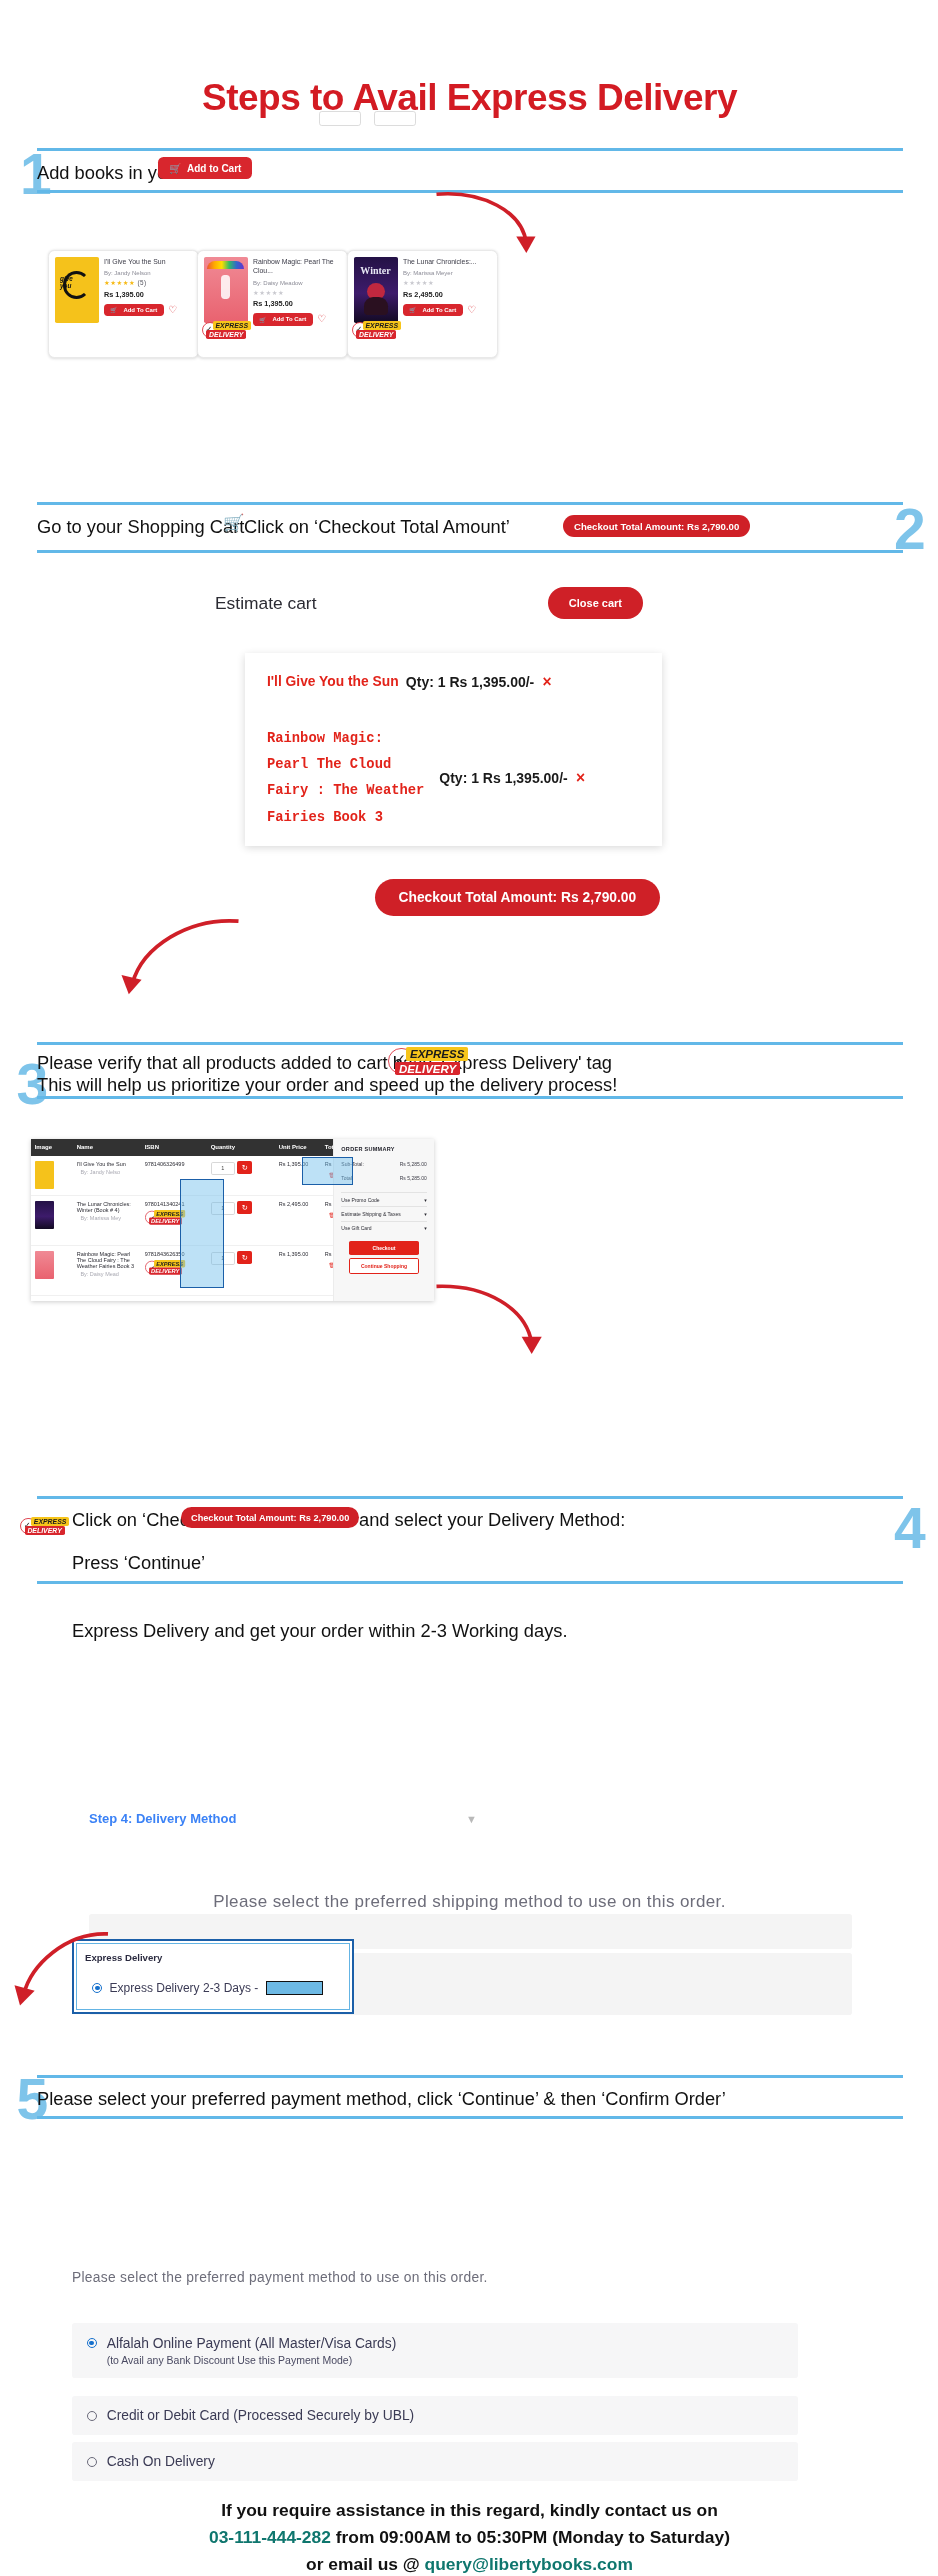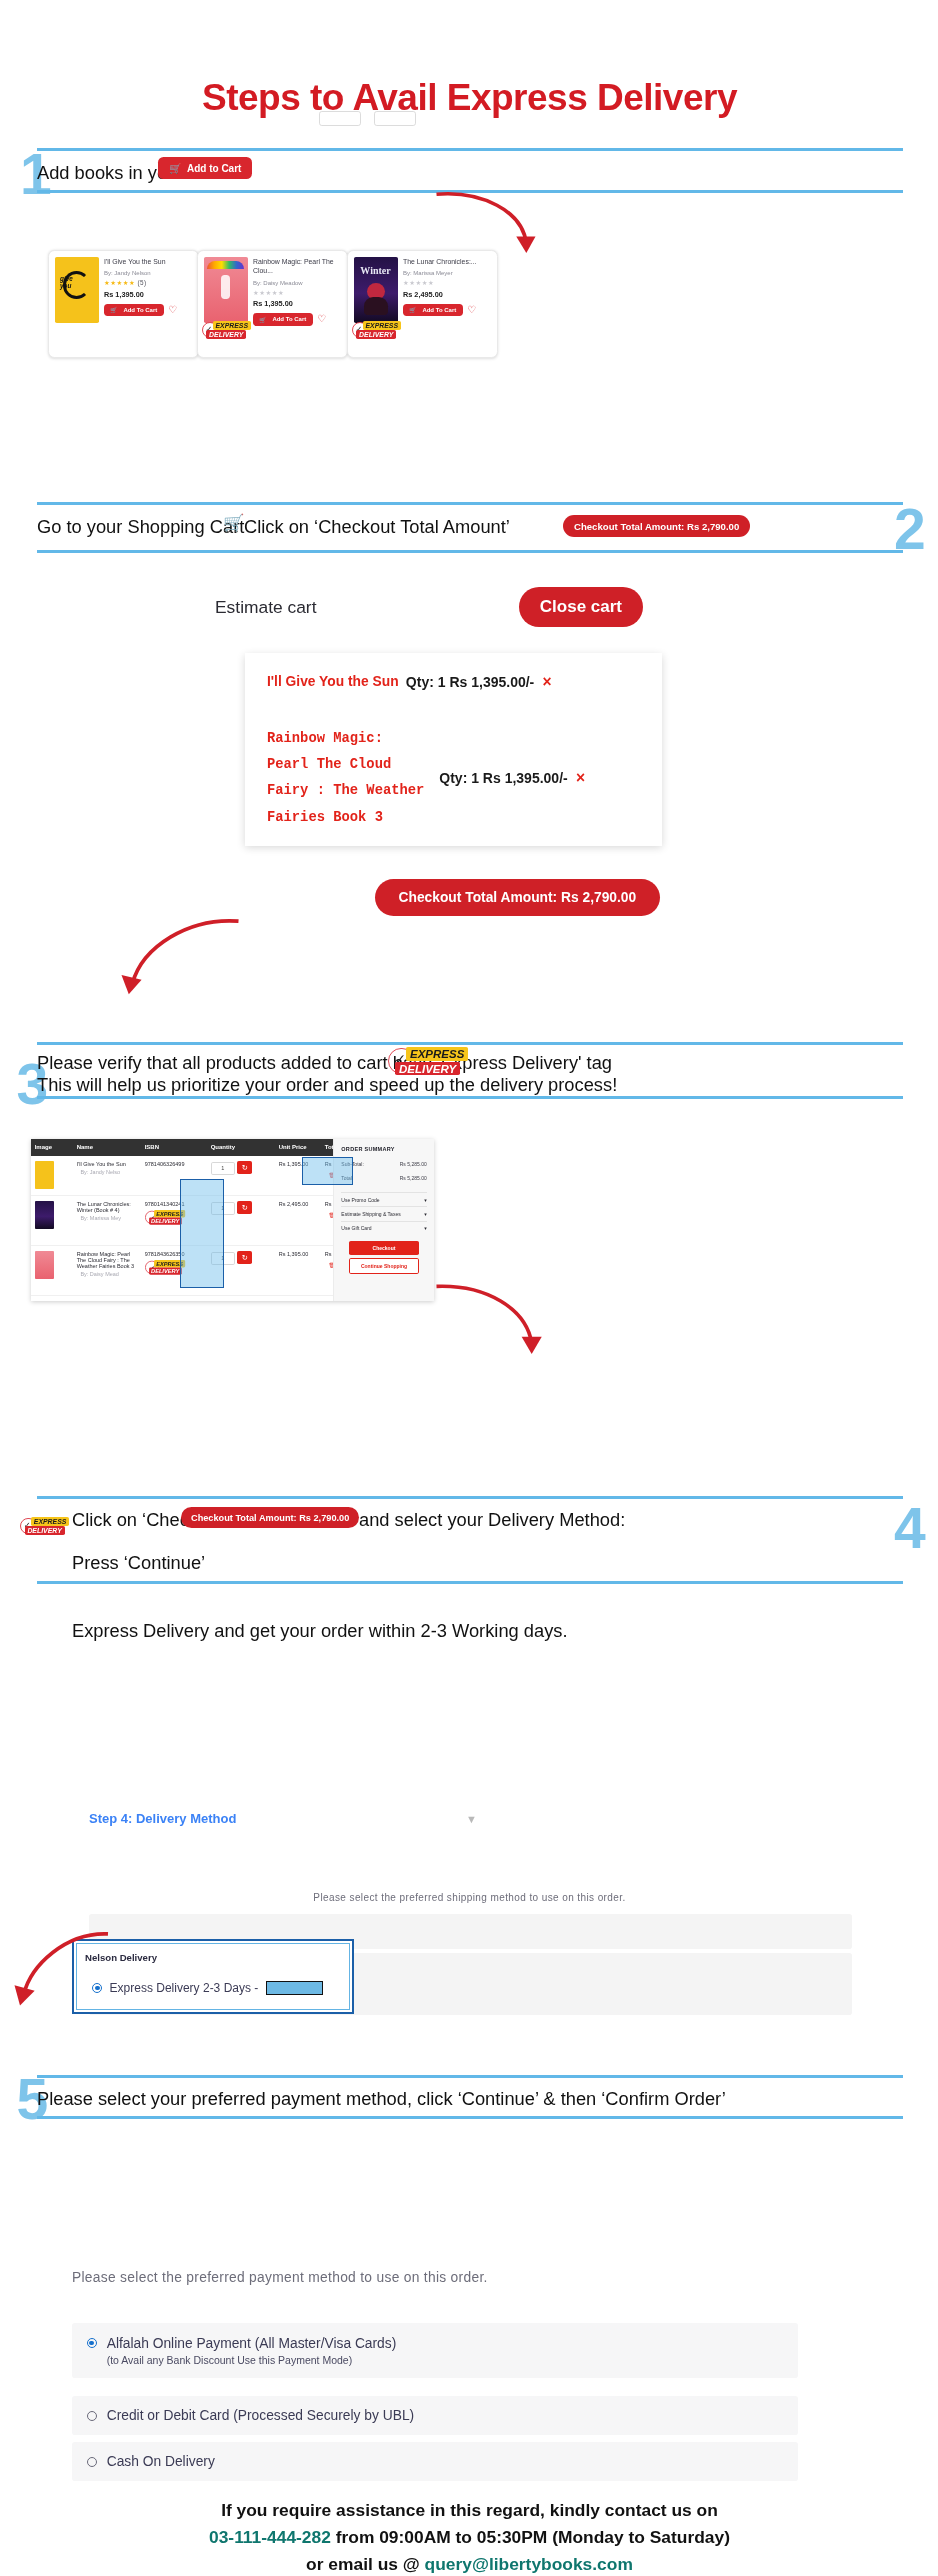--- a/index.html
+++ b/index.html
@@ -82,21 +82,21 @@
   .exp-badge.lg .e1{ left:18.3px; top:0; font-size:11.5px; padding:0.9px 3.7px;}
   .exp-badge.lg .e2{ left:7.3px; top:14.7px; font-size:11.5px; padding:0.9px 3.7px;}
 
   
   .arrow{ position:absolute; }
 
   
   .cartpanel{ position:absolute; left:195px; top:587px; width:468px; }
   .cart-head{ display:flex; align-items:center; justify-content:space-between; padding:0 20px;}
   .cart-title{ font-size:17.4px; color:#2b2b33;}
-  .cart-close{ font-size:17px; padding:10px 21px;}
+  .cart-close{ font-size:11px; padding:10px 21px;}
   .cart-body{ position:absolute; left:50px; top:66px; width:417px; background:#fff;
       box-shadow:0 1.8px 8.3px rgba(0,0,0,.16); }
   .cart-row{ display:flex; align-items:center; padding:15.6px 22px; min-height:57px;}
   .cart-name{ color:#e2231a; font-weight:bold; font-size:13.8px; line-height:1.9;}
   .cart-qty{ font-weight:bold; font-size:14px; color:#1a1a1a; margin-left:7.3px; white-space:nowrap;}
   .cart-x{ color:#e2231a; font-size:15.6px; font-weight:bold; margin-left:8.3px;}
   .checkout-pill{ position:absolute; right:2.8px; top:292px; font-size:13.8px; padding:11px 24px;}
 
   
   .shot3{ position:absolute; left:31px; top:1139px; width:403px; height:162px; background:#fff;
@@ -120,21 +120,21 @@
      border-top:0.9px solid #e3e3e3; padding:3.7px 0;}
   .sum-btn{ display:block; width:70px; margin:6.4px auto 0; text-align:center; background:#e2231a; color:#fff;
      font-size:5px; font-weight:bold; border-radius:1.8px; padding:3.7px 0;}
   .sum-btn2{ background:#fff; color:#e2231a; border:0.9px solid #e2231a; margin-top:3.7px;}
   .hl-blue{ position:absolute; border:1.8px solid #1b5fa8; background:rgba(109,188,235,.45); }
 
   
   .dm-title{ position:absolute; left:89px; top:1811px; font-size:13px; font-weight:bold; color:#3b82f6;text-align:right;}
   .dm-caret{ position:absolute; left:466px; top:1813px; color:#b9b9b9; font-size:11px;}
   .dm-note{ position:absolute; left:0; width:939px; text-align:center; top:1892px;
-     font-size:10px; color:#6d6d7a; letter-spacing:0.4px;}
+     font-size:17px; color:#6d6d7a; letter-spacing:0.4px;}
   .ghost{ position:absolute; background:#f4f4f4; border-radius:2.8px;}
   .exp-box{ position:absolute; left:72px; top:1939px; width:282px; height:75px;
      border:2.8px solid #1b5fa8; background:#fff; }
   .exp-box .inner{ position:absolute; inset:1.8px; border:1.8px solid #64b4e4;}
   .exp-box .lbl{ position:absolute; left:11px; top:11px; font-size:9.6px; font-weight:bold; color:#2b2b40;}
   .exp-opt{ position:absolute; left:18.3px; top:40px; display:flex; align-items:center; gap:7.3px;
      font-size:12px; color:#3b3b55;}
   .radio{ width:10px; height:10px; border-radius:50%; border:1.4px solid #6a6a7a; display:inline-block; position:relative;}
   .radio.sel{ border-color:#1570cd;}
   .radio.sel::after{ content:""; position:absolute; left:1.8px; top:1.8px; width:4.6px; height:4.6px; border-radius:50%; background:#1570cd;}
@@ -413,21 +413,21 @@
 
 <div class="dm-title">Step 4: Delivery Method</div>
 <div class="dm-caret">▼</div>
 <div class="dm-note">Please select the preferred shipping method to use on this order.</div>
 
 <div class="ghost" style="left:89px; top:1914px; width:763px; height:35px;"></div>
 <div class="ghost" style="left:89px; top:1953px; width:763px; height:62px;"></div>
 
 <div class="exp-box">
   <div class="inner"></div>
-  <div class="lbl">Nelson Delivery</div>
+  <div class="lbl">Express Delivery</div>
   <div class="exp-opt">
     <span class="radio sel"></span>
     <span>Express Delivery 2-3 Days -</span>
     <span class="blue-fill"></span>
   </div>
 </div>
 
 <svg class="arrow" style="left:9.2px; top:1921px;" width="110" height="101" viewBox="0 0 120 110">
   <path d="M108,14 C62,12 24,48 16,80" stroke="#cf1f28" stroke-width="4" fill="none"></path>
   <polygon points="12,92 6,70 28,76" fill="#cf1f28"></polygon>

